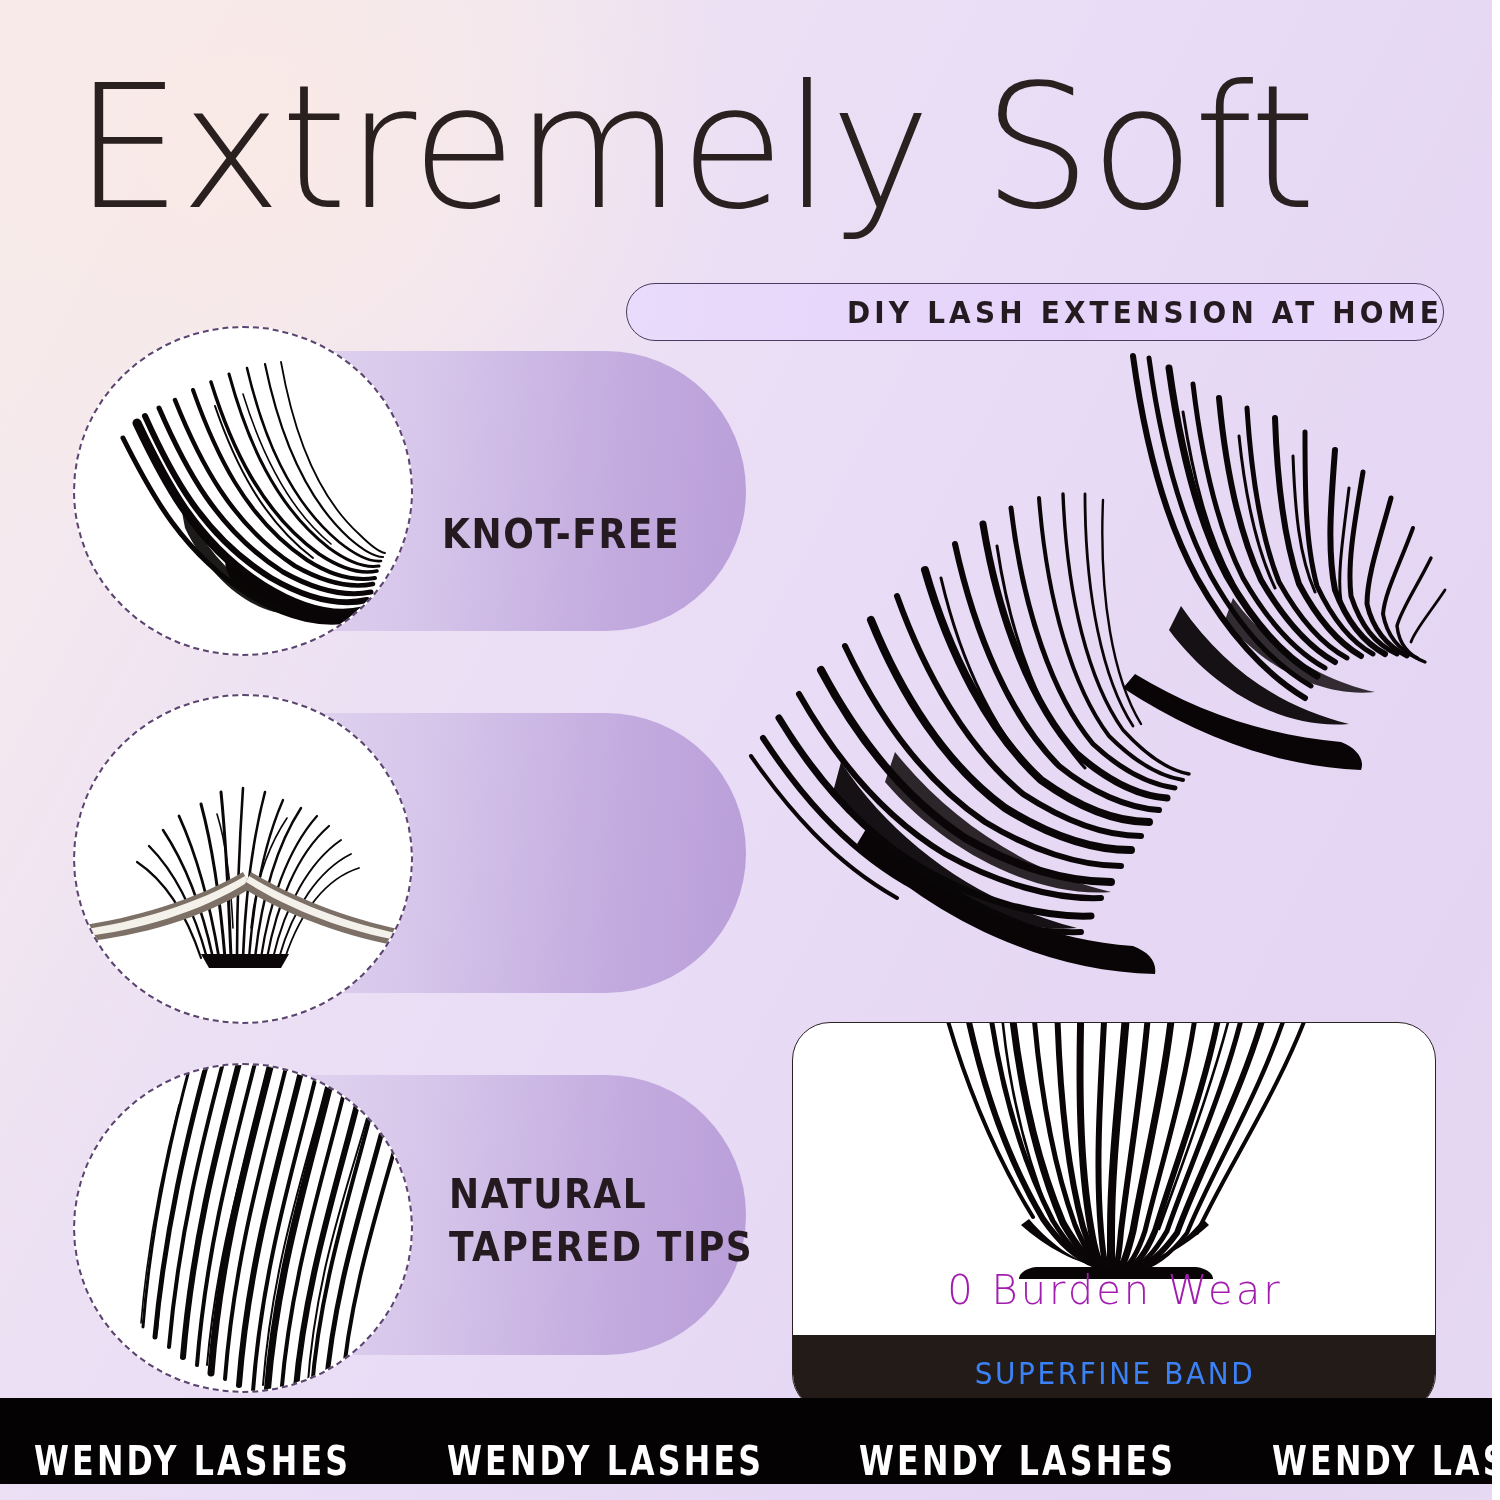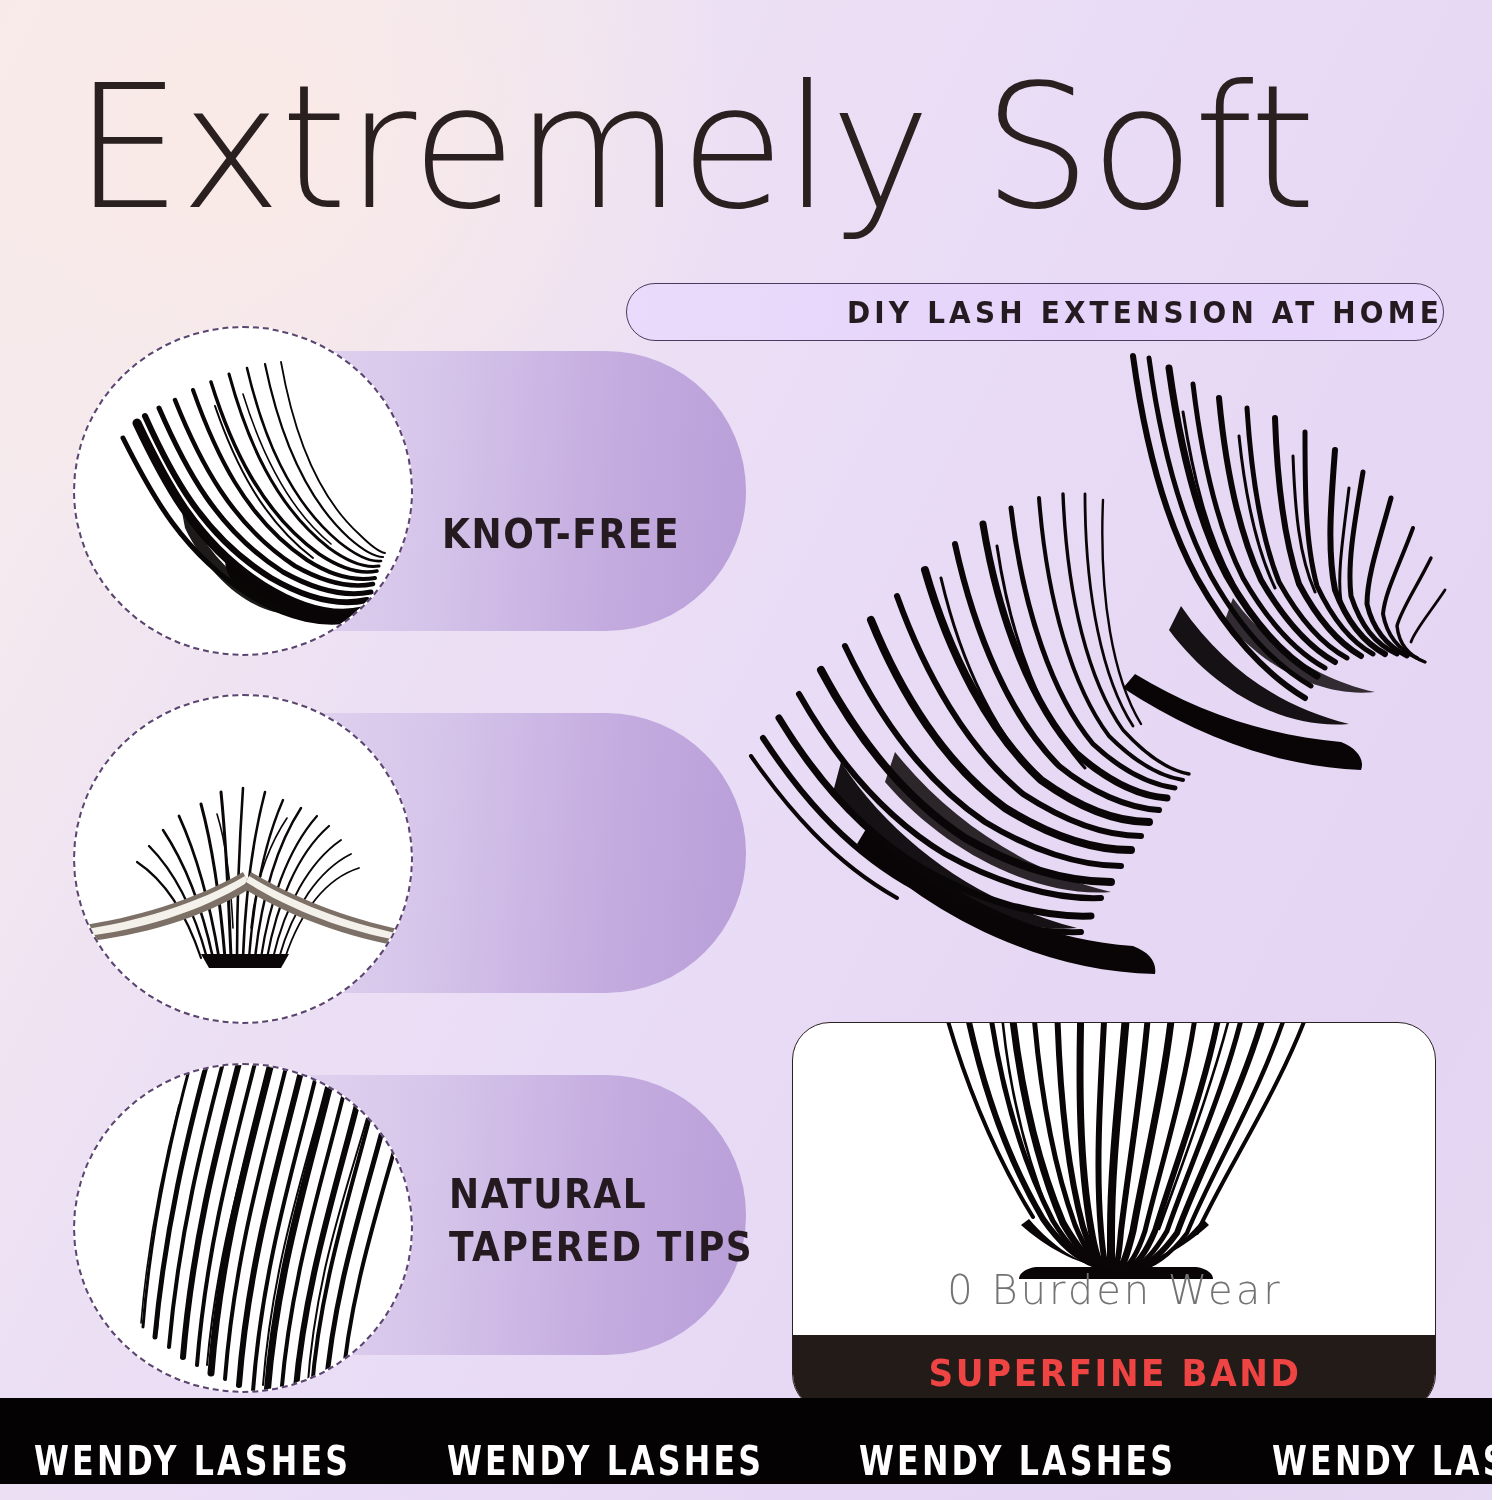--- a/index.html
+++ b/index.html
@@ -146,38 +146,38 @@
   }
   .card-caption {
     position: absolute;
     left: 0;
     top: 244px;
     width: 644px;
     text-align: center;
     font-size: 40px;
     font-weight: 300;
     letter-spacing: 3px;
-    color: #737373;
+    color: #a21caf;
     font-family: "DejaVu Sans", sans-serif;
   }
   .card-footer {
     position: absolute;
     left: 0;
     bottom: 0;
     width: 644px;
     height: 76px;
     background: #231b18;
     display: flex;
     align-items: center;
     justify-content: center;
   }
   .card-footer span {
-    color: #ef4444;
-    font-size: 38px;
-    font-weight: 700;
+    color: #3b82f6;
+    font-size: 31px;
+    font-weight: 400;
     letter-spacing: 2.6px;
     font-family: "DejaVu Sans", sans-serif;
     font-stretch: condensed;
   }
 
   
   #watermark {
     position: absolute;
     left: 0;
     bottom: 16px;

